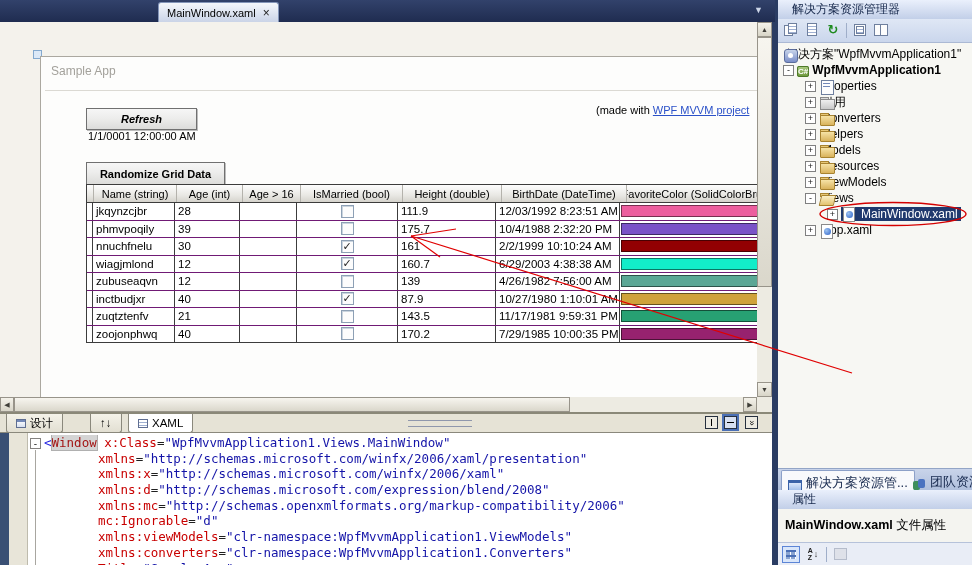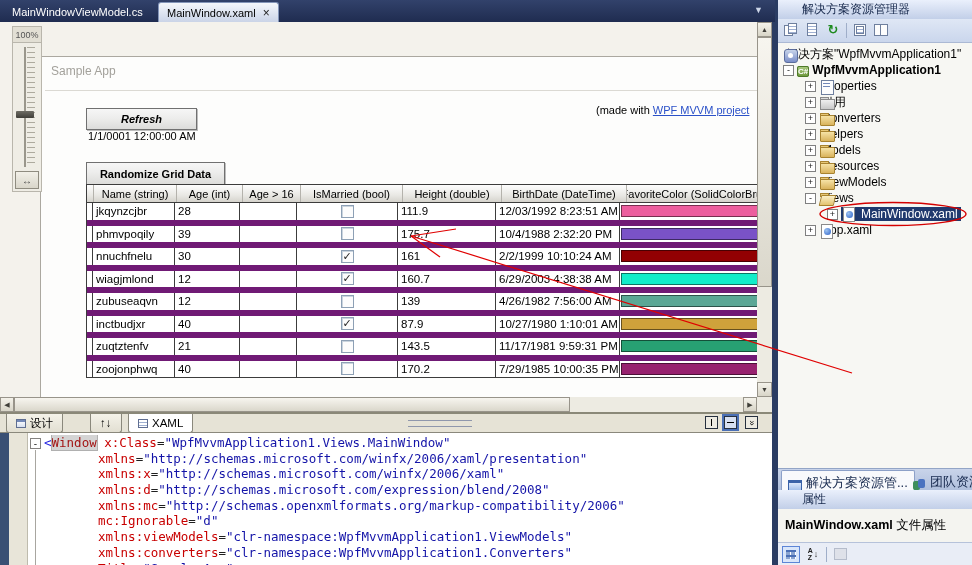--- a/index.html
+++ b/index.html
@@ -27,21 +27,21 @@
   #refresh-btn{left:45px;top:51px;width:109px;height:20px;font-weight:bold;font-style:italic;}
   #date-label{position:absolute;left:47px;top:73px;font-size:11px;}
   #madewith{position:absolute;left:555px;top:47px;white-space:nowrap;font-size:11px;}
   #madewith a{color:#2B51C8;text-decoration:underline;}
   #randomize-btn{left:45px;top:105px;width:137px;height:21px;font-weight:bold;}
   
   #grid{position:absolute;left:45px;top:127px;background:#FFF;border:1px solid #3C3C3C;}
   .g-hrow{display:flex;height:17px;background:linear-gradient(#FDFDFD,#E9E8E4 60%,#D5D3CC);border-bottom:1px solid #3C3C3C;}
   .g-hcell{display:flex;align-items:center;justify-content:center;border-right:1px solid #B4B2AC;
         white-space:nowrap;overflow:hidden;font-size:11px;}
-  .g-row{display:flex;height:16.5px;border-bottom:6px solid #701a75;}
+  .g-row{display:flex;height:16.5px;border-bottom:1px solid #701a75;}
   .g-row:last-child{border-bottom:none;}
   .g-cell{display:flex;align-items:center;border-right:1px solid #3C3C3C;padding:0 0 0 3px;white-space:nowrap;
         overflow:hidden;font-size:11.5px;box-sizing:border-box;}
   .g-cell.center{justify-content:center;padding:0;}
   .g-cell:last-child,.g-hcell:last-child{border-right:none;}
   .cb{width:13px;height:13px;background:#FCFCFC;border:1px solid #8DA0B5;box-shadow:inset 1px 1px 0 #CAD4DE;
         display:flex;align-items:center;justify-content:center;font-size:11px;line-height:11px;color:#222;box-sizing:border-box;}
   .swatch{width:100%;height:12px;margin:1px 2px 1px 1px;border:1px solid rgba(0,0,0,0.5);box-sizing:border-box;}
   #partial-btn{left:45px;top:347px;width:245px;height:14px;border-bottom:none;box-shadow:none;}
   
@@ -93,21 +93,21 @@
   .code-line.ind{padding-left:54px;}
   .tok-delim{color:#1F1FE0;}
   .tok-elem{color:#A31515;background:#D4D4D4;outline:1px solid #B0B0B0;}
   .tok-attr{color:#C80000;}
   .tok-eq{color:#202020;}
   .tok-str{color:#1414A8;}
 
   
   #rightpanel{left:778px;top:0;width:194px;height:565px;background:#F7F7F3;overflow:hidden;}
   .panel-caption{position:absolute;left:0;width:194px;height:19px;background:linear-gradient(#EAF0FC,#C2CFE8);
-        display:flex;align-items:center;padding-left:24px;font-size:12px;color:#14264A;box-sizing:border-box;white-space:nowrap;}
+        display:flex;align-items:center;padding-left:14px;font-size:12px;color:#14264A;box-sizing:border-box;white-space:nowrap;}
   #se-toolbar{position:absolute;left:0;top:19px;width:194px;height:24px;background:linear-gradient(#DFE7F5,#CAD6EC);
         border-bottom:1px solid #ABB9D4;display:flex;align-items:center;gap:5px;padding-left:5px;box-sizing:border-box;}
   .tb-ico{width:16px;height:15px;position:relative;}
   .tb-sep{width:1px;height:15px;background:#9FAEC9;}
   .pg{position:absolute;background:#FDFDFD;border:1px solid #6E7F9E;box-sizing:border-box;}
   .pg.lines{background:repeating-linear-gradient(to bottom,#FFF 0 2px,#9FB0D2 2px 3px);}
   #tb-refresh{color:#1E8A1E;font-size:13px;line-height:14px;font-weight:bold;text-align:center;}
   
   #se-tree{position:absolute;left:0;top:46px;width:194px;}
   .t-row{height:16px;display:flex;align-items:center;white-space:nowrap;}
@@ -163,23 +163,20 @@
 
   
   #anno{left:0;top:0;width:972px;height:565px;pointer-events:none;z-index:50;}
 </style>
 </head>
 <body>
 
 <div id="root">
 
   <div id="tabstrip" class="abs">
-    <div class="doc-tab inactive" style="left:4px">
-      <span>MainWindowViewModel.cs</span>
-    </div>
     <div class="doc-tab active" style="left:158px">
       <span>MainWindow.xaml</span>
       <span class="doc-close">×</span>
     </div>
     <div id="tab-overflow" class="abs">▼</div>
   </div>
 
   <div id="designer" class="abs">
     <div id="adorner"></div>
 
@@ -318,29 +315,20 @@
             <div class="g-cell" style="width: 124px;">7/29/1985 10:00:35 PM</div>
             <div class="g-cell center" style="width: 145px;">
               <div class="swatch" style="background: rgb(151, 34, 111);"></div>
             </div>
           </div>
         </div>
 
       <div id="partial-btn" class="wpf-btn"></div>
     </div>
 
-    <div id="zoomstrip">
-      <div id="zoom-label">100%</div>
-      <div id="zoom-track"></div>
-      <div id="zoom-ticks"></div>
-      <div id="zoom-thumb"></div>
-      <div id="fit-btn">
-        <span>↔</span>
-      </div>
-    </div>
 
     <div id="vsb" class="abs sb">
       <div class="sb-btn" style="left:0;top:0;width:15px;height:15px">
           <span>▲</span>
         </div>
       <div class="sb-thumb" style="left:0;top:15px;width:15px;height:250px"></div>
       <div class="sb-btn" style="left:0;top:360px;width:15px;height:15px">
           <span>▼</span>
         </div>
     </div>

